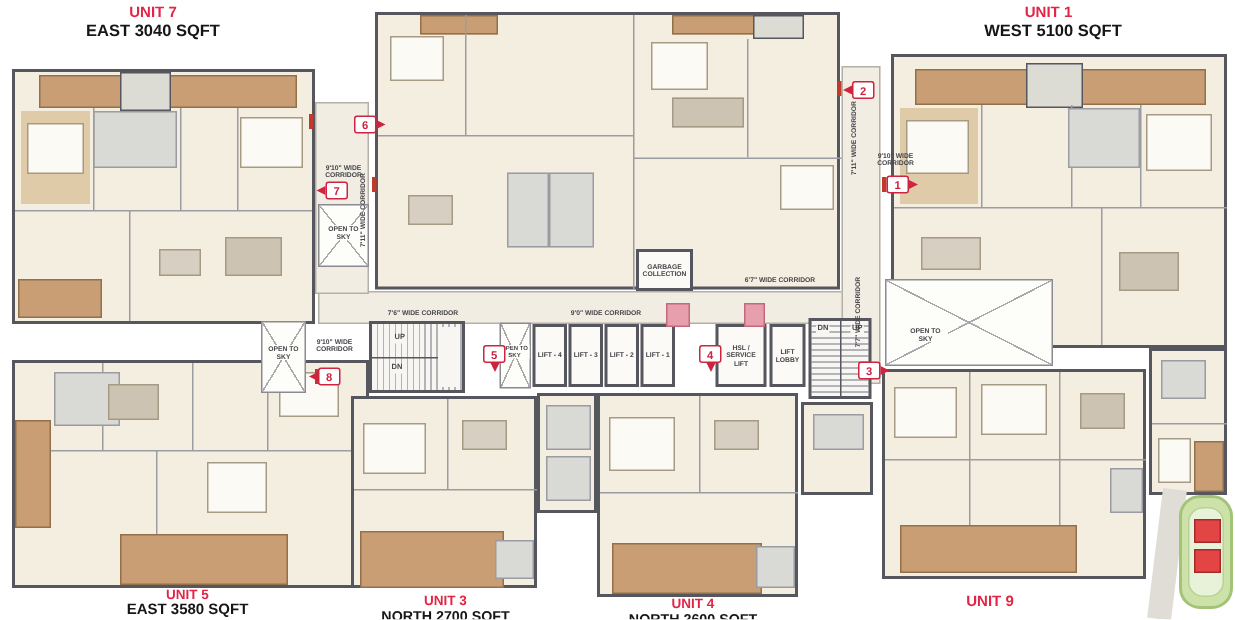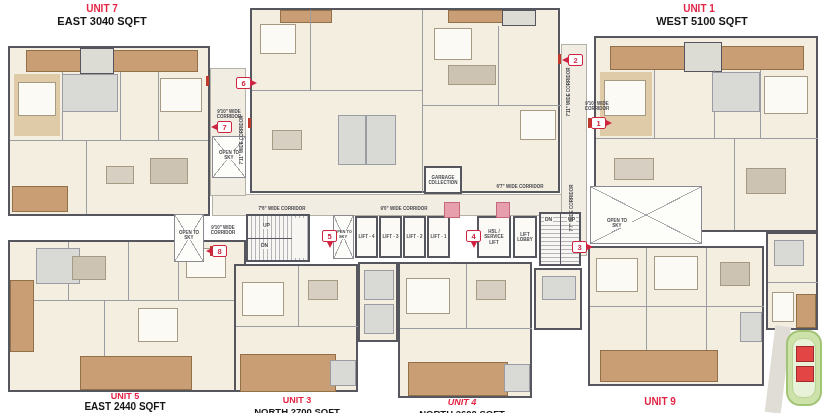--- a/index.html
+++ b/index.html
@@ -258,26 +258,26 @@
     <span class="tri-r"></span>
   </div>
 
   <div class="abs uname" style="left:102px;top:3px;font-size:10px;">UNIT 7</div>
   <div class="abs uarea" style="left:102px;top:15px;font-size:11px;">EAST 3040 SQFT</div>
 
   <div class="abs uname" style="left:699px;top:3px;font-size:10px;">UNIT 1</div>
   <div class="abs uarea" style="left:702px;top:15px;font-size:11px;">WEST 5100 SQFT</div>
 
   <div class="abs uname" style="left:125px;top:391px;font-size:9px;">UNIT 5</div>
-  <div class="abs uarea" style="left:125px;top:401px;font-size:10px;">EAST 2440 SQFT</div>
+  <div class="abs uarea" style="left:125px;top:401px;font-size:10px;">EAST 3580 SQFT</div>
 
   <div class="abs uname" style="left:297px;top:395px;font-size:9px;">UNIT 3</div>
   <div class="abs uarea" style="left:297px;top:406px;font-size:9.5px;">NORTH 2700 SQFT</div>
 
-  <div class="abs uname" style="left:462px;top:397px;font-size:9px;font-style:italic;">UNIT 4</div>
+  <div class="abs uname" style="left:462px;top:397px;font-size:9px;">UNIT 4</div>
   <div class="abs uarea" style="left:462px;top:408px;font-size:9.5px;">NORTH 2600 SQFT</div>
 
   <div class="abs uname" style="left:660px;top:396px;font-size:10px;">UNIT 9</div>
 
   <div class="abs" style="left:768px;top:326px;width:55px;height:87px;">
     <div class="abs" style="left:2px;top:0;width:16px;height:87px;background:#e0dcd6;transform:rotate(7deg);"></div>
     <div class="abs" style="left:18px;top:4px;width:36px;height:76px;background:#cde2a8;border:2px solid #a3c478;border-radius:14px;">
       <div class="abs" style="left:4px;top:6px;width:24px;height:60px;background:#e8f2d8;border:1px solid #b8d194;border-radius:10px;"></div>
       <div class="abs" style="left:8px;top:14px;width:18px;height:16px;background:#e34444;border:1px solid #a12a2a;"></div>
       <div class="abs" style="left:8px;top:34px;width:18px;height:16px;background:#e34444;border:1px solid #a12a2a;"></div>

